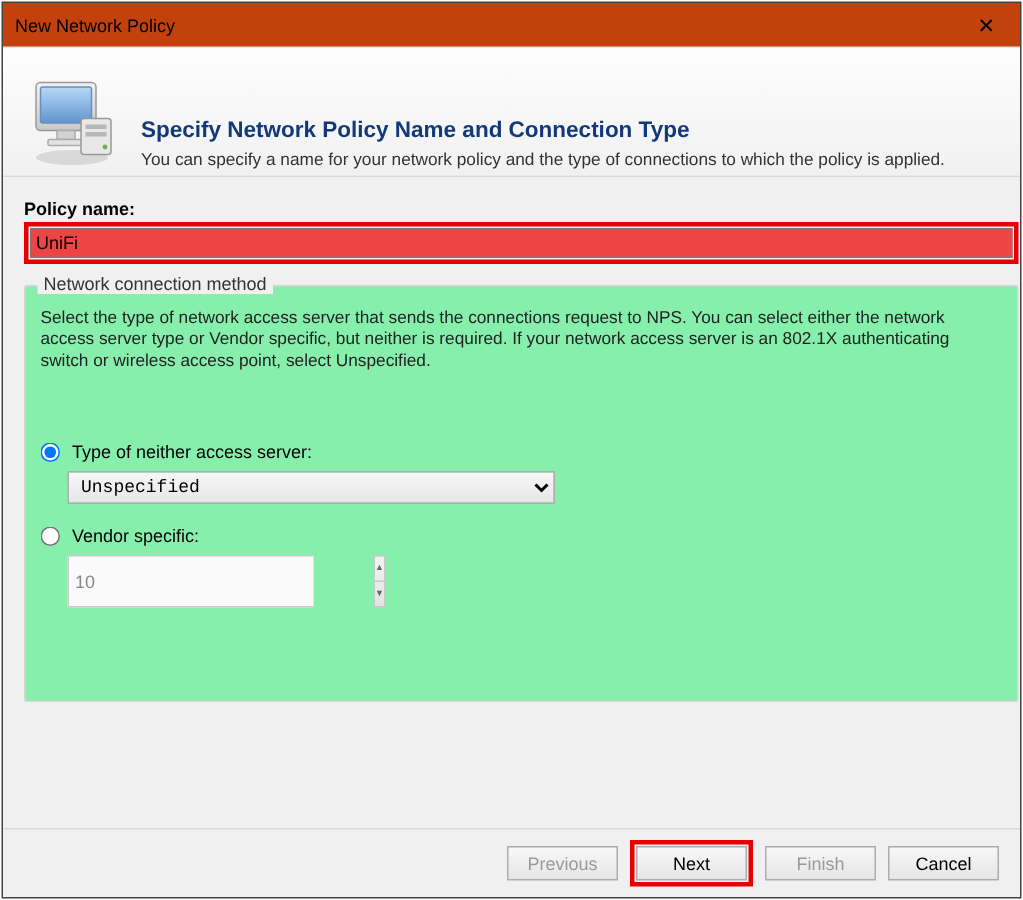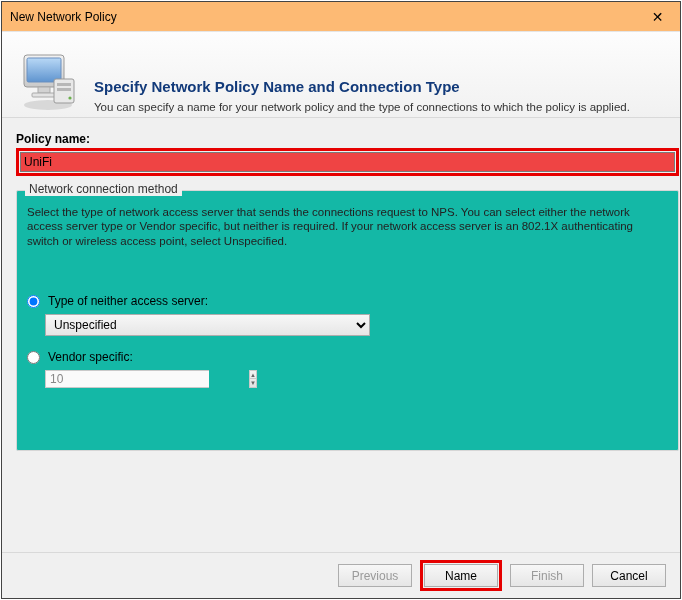--- a/index.html
+++ b/index.html
@@ -21,21 +21,21 @@
     display: flex;
     flex-direction: column;
     background: #fff;
   }
   
   .titlebar {
     height: 30px;
     display: flex;
     align-items: center;
     padding: 0 0 0 8px;
-    background: #fdba74;
+    background: #c2410c;
     border-bottom: 1px solid #e5e5e5;
   }
   .titlebar .title {
     flex: 1 1 auto;
     font-size: 12px;
   }
   .titlebar .close {
     width: 45px;
     height: 30px;
     display: flex;
@@ -97,21 +97,21 @@
     font-size: 12px;
     padding: 1px 3px;
   }
   
   .groupbox {
     border: 1px solid #d6d6d6;
     border-radius: 2px;
     position: relative;
     margin-top: 14px;
     padding: 14px 10px 62px 10px;
-    background: #14b8a6;
+    background: #86efac;
   }
   .groupbox .legend {
     position: absolute;
     top: -9px;
     left: 8px;
     background: #f0f0f0;
     padding: 0 4px;
     font-size: 12px;
     color: #333;
   }
@@ -131,28 +131,28 @@
   .radio-row input[type=radio] {
     margin: 0 2px 0 0;
     width: 13px;
     height: 13px;
   }
   .select {
     width: 325px;
     height: 22px;
     border: 1px solid #adadad;
     background: linear-gradient(#f7f7f7, #e6e6e6);
-    font-family: Liberation Sans, sans-serif;
+    font-family: Liberation Mono, monospace;
     font-size: 12px;
     padding: 0 4px;
     margin-left: 18px;
   }
   .spinner {
     width: 56px;
-    height: 18px;
+    height: 35px;
     display: flex;
     margin-left: 18px;
     gap: 40px;
   }
   .spinner input {
     flex: 1 1 auto;
     border: 1px solid #c9c9c9;
     border-right: none;
     background: #fafafa;
     font-family: inherit;
@@ -286,19 +286,19 @@
         </div>
       </div>
 
     </div>
 
   </div>
 
   <div class="footer">
     <button class="btn" disabled="">Previous</button>
     <span class="btn-wrap-red">
-      <button class="btn">Name</button>
+      <button class="btn">Next</button>
     </span>
     <button class="btn" disabled="">Finish</button>
     <button class="btn">Cancel</button>
   </div>
 
 </div>
 
 </body></html>

